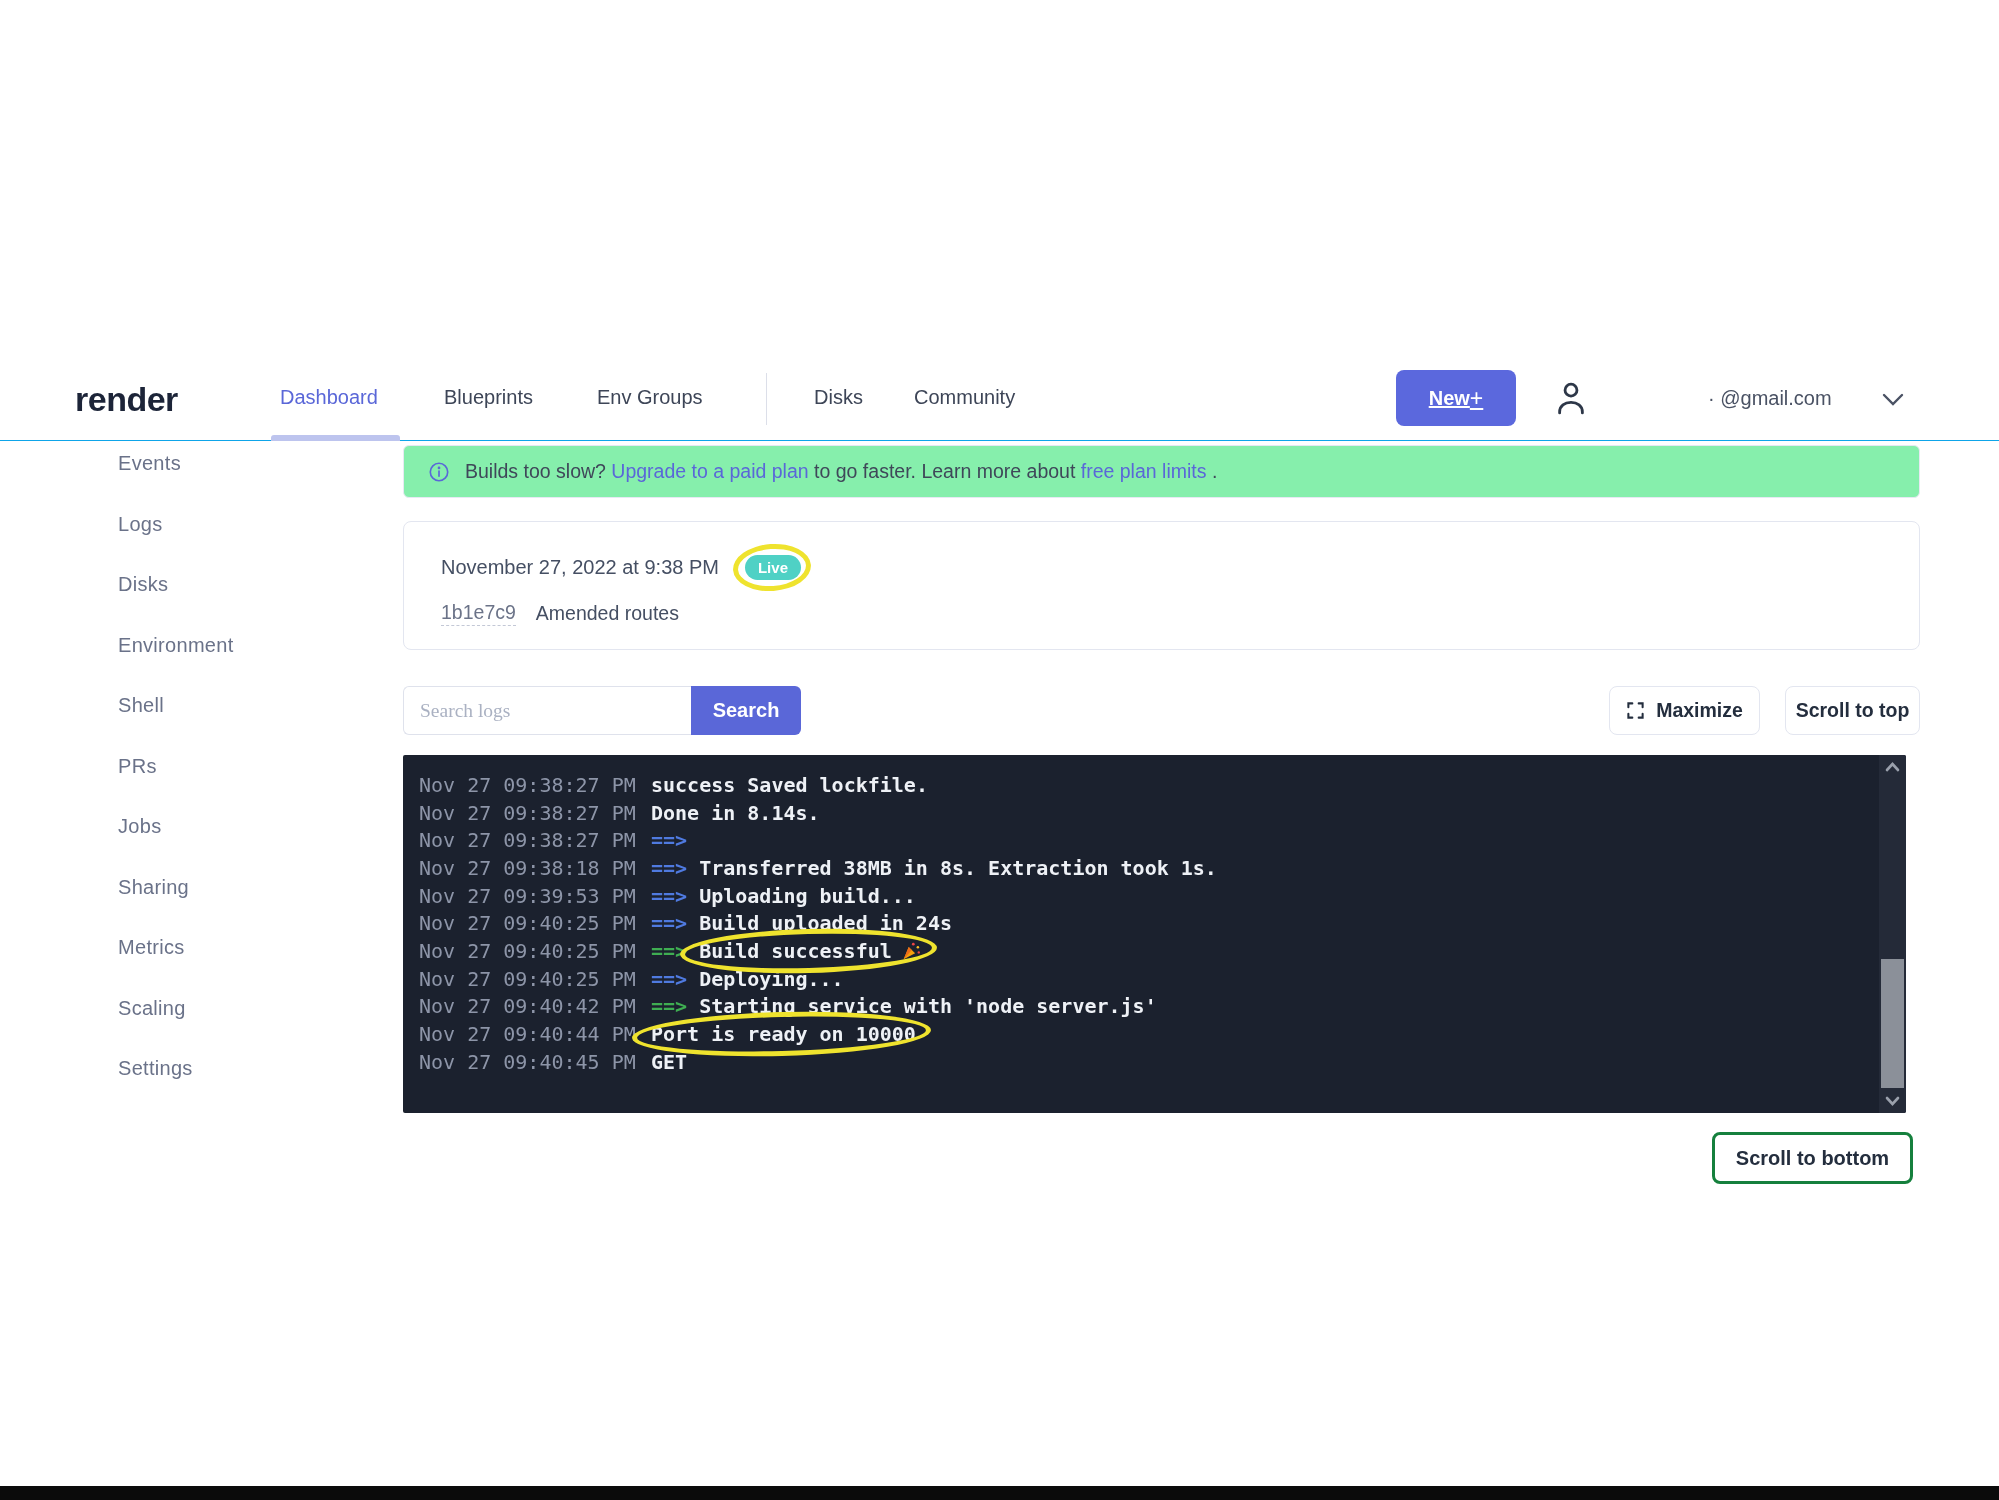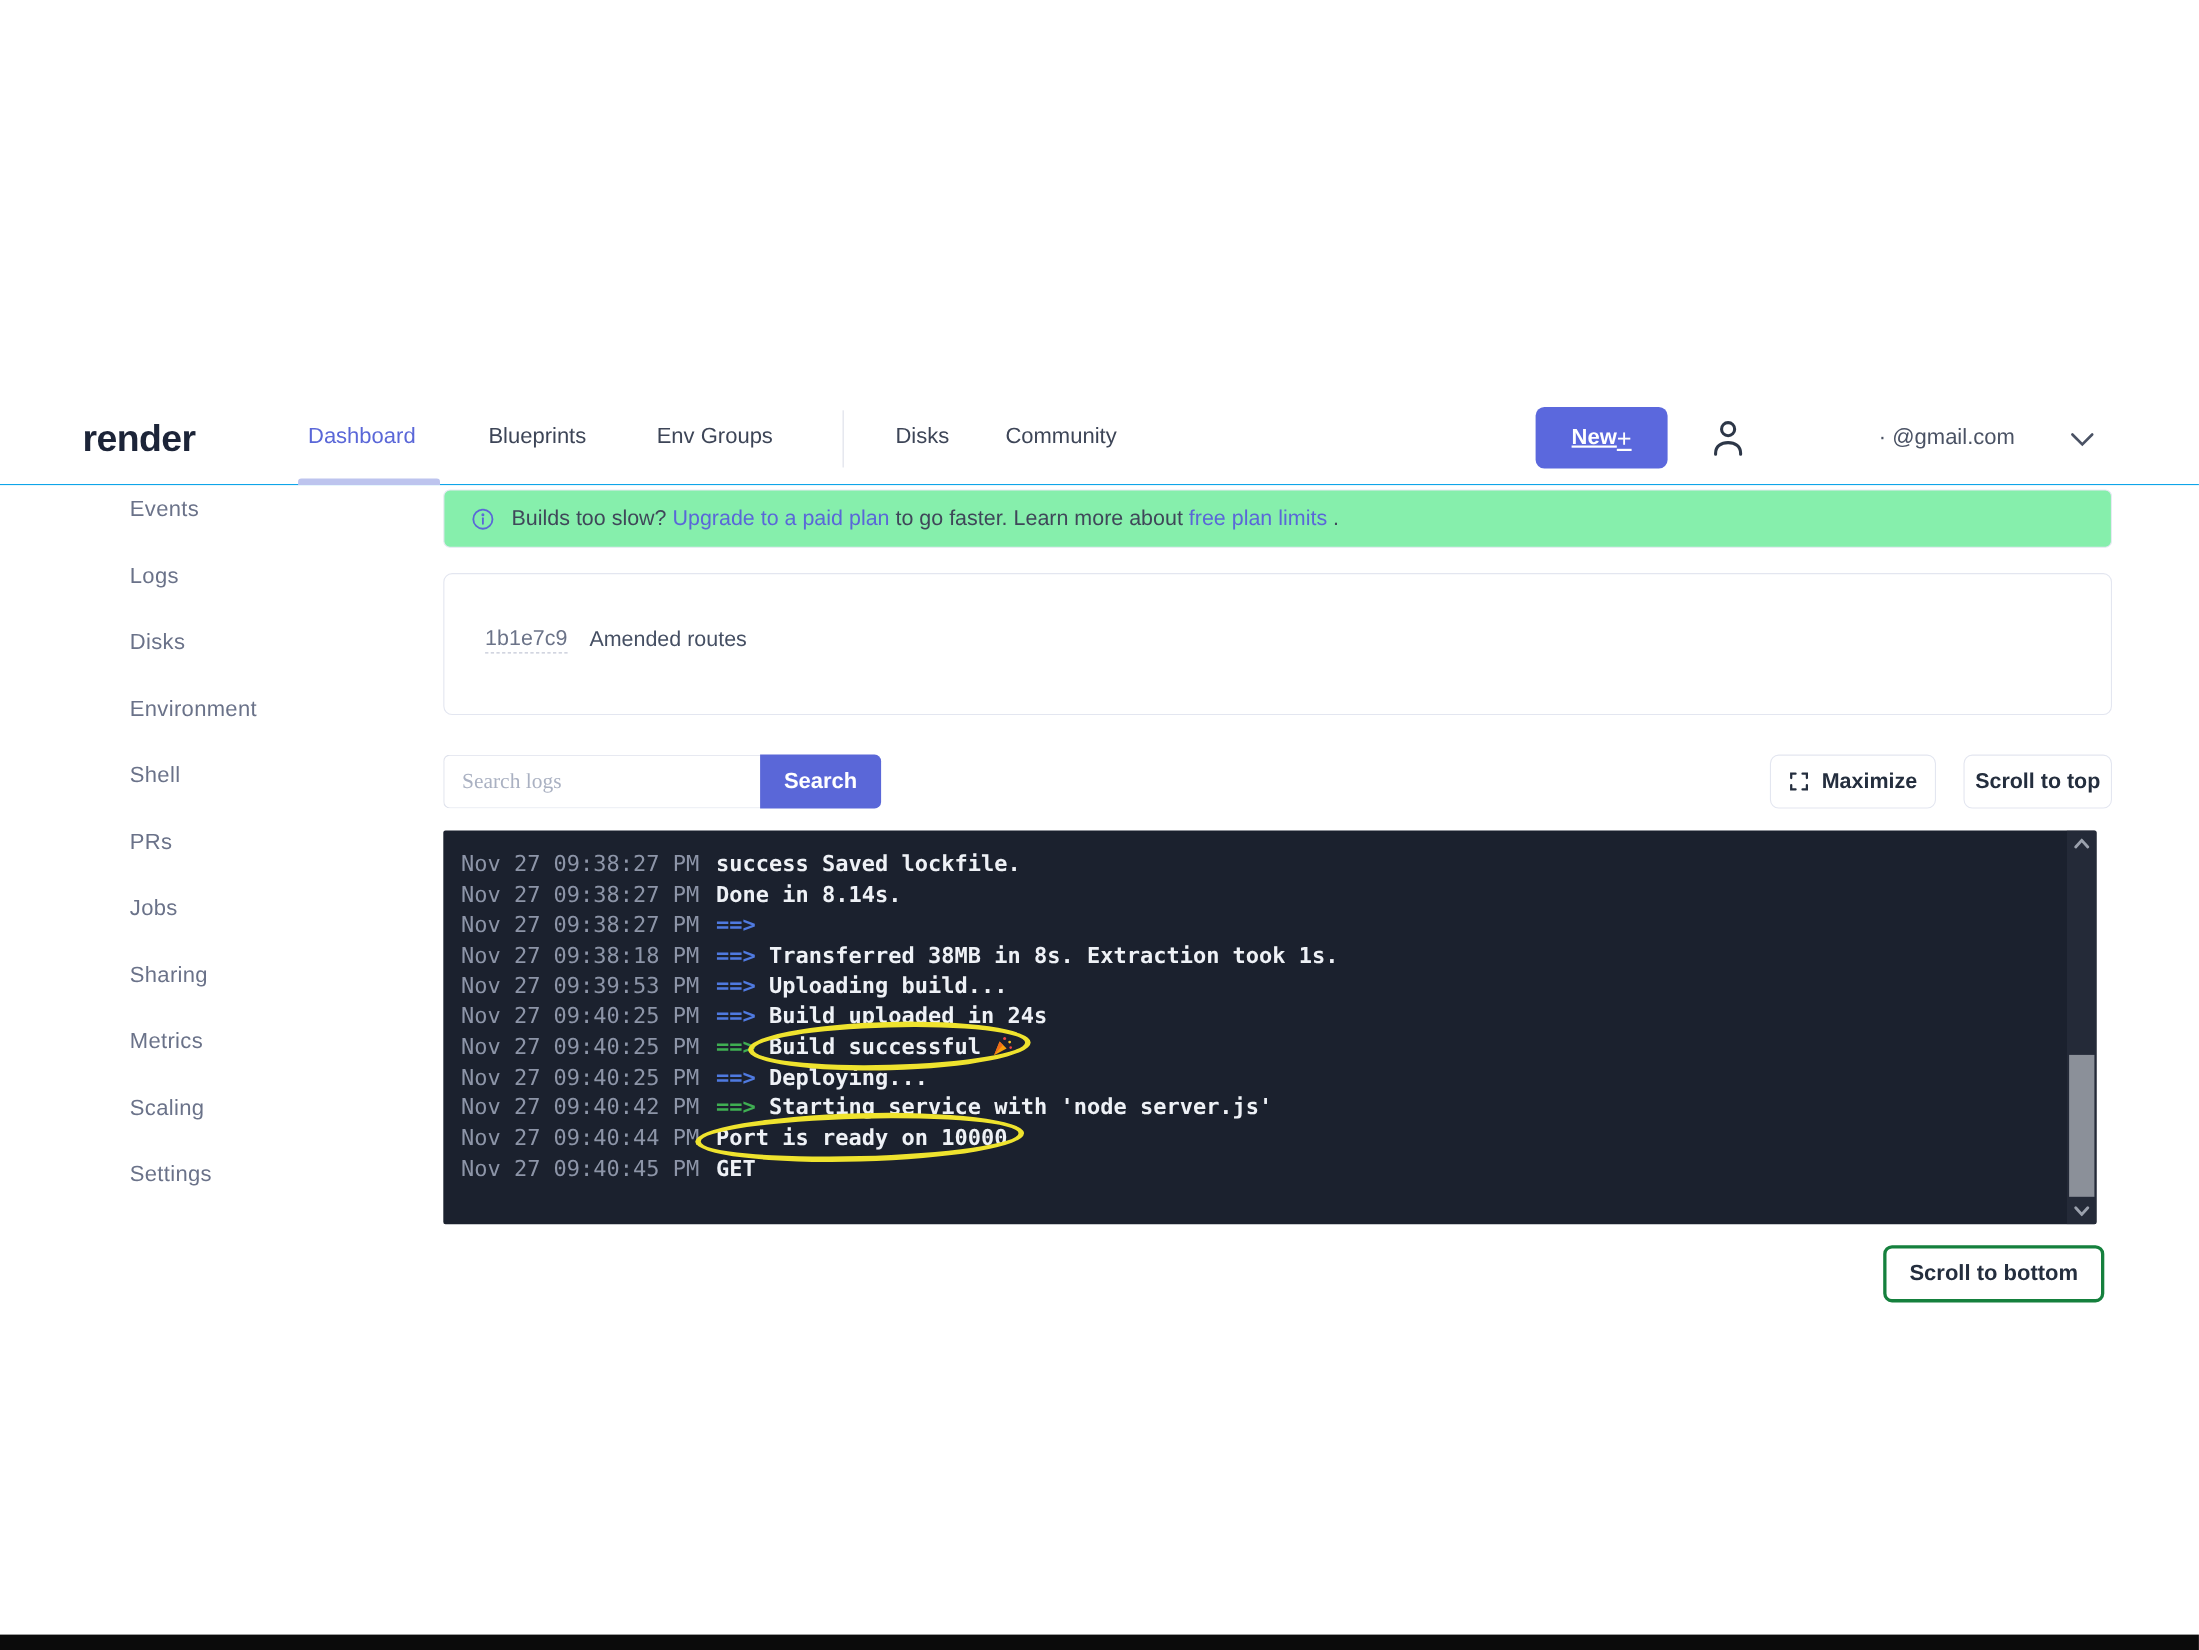--- a/index.html
+++ b/index.html
@@ -213,20 +213,26 @@
       <span> to go faster. Learn more about </span>
     
       <span class="link">free plan limits</span>
     
       <span>.</span>
     
   </span>
 </div>
 
 <div class="deploy-card">
+  <div class="deploy-row1">
+    <span class="deploy-date">November 27, 2022 at 9:38 PM</span>
+    <span class="live-wrap">
+      <span class="live-badge">Live</span>
+    </span>
+  </div>
   <div class="deploy-row2">
     <span class="commit-hash">1b1e7c9</span>
     <span class="commit-msg">Amended routes</span>
   </div>
 </div>
 
 <input class="search-input" type="text" placeholder="Search logs" style="">
 <button class="search-btn">Search</button>
 
 <button class="ghost-btn maximize-btn">

